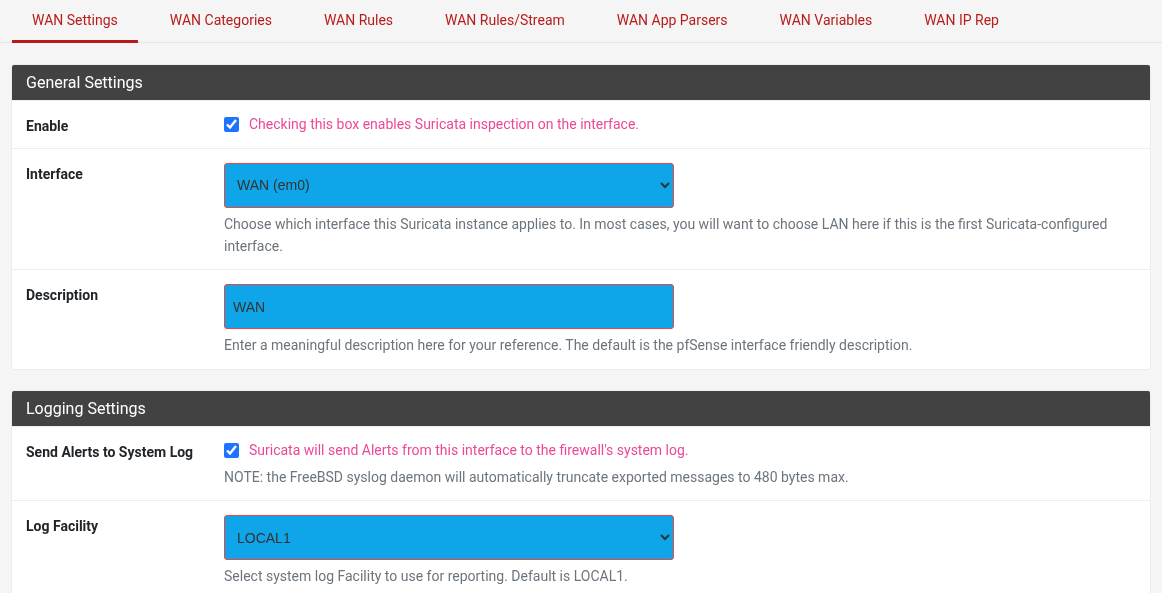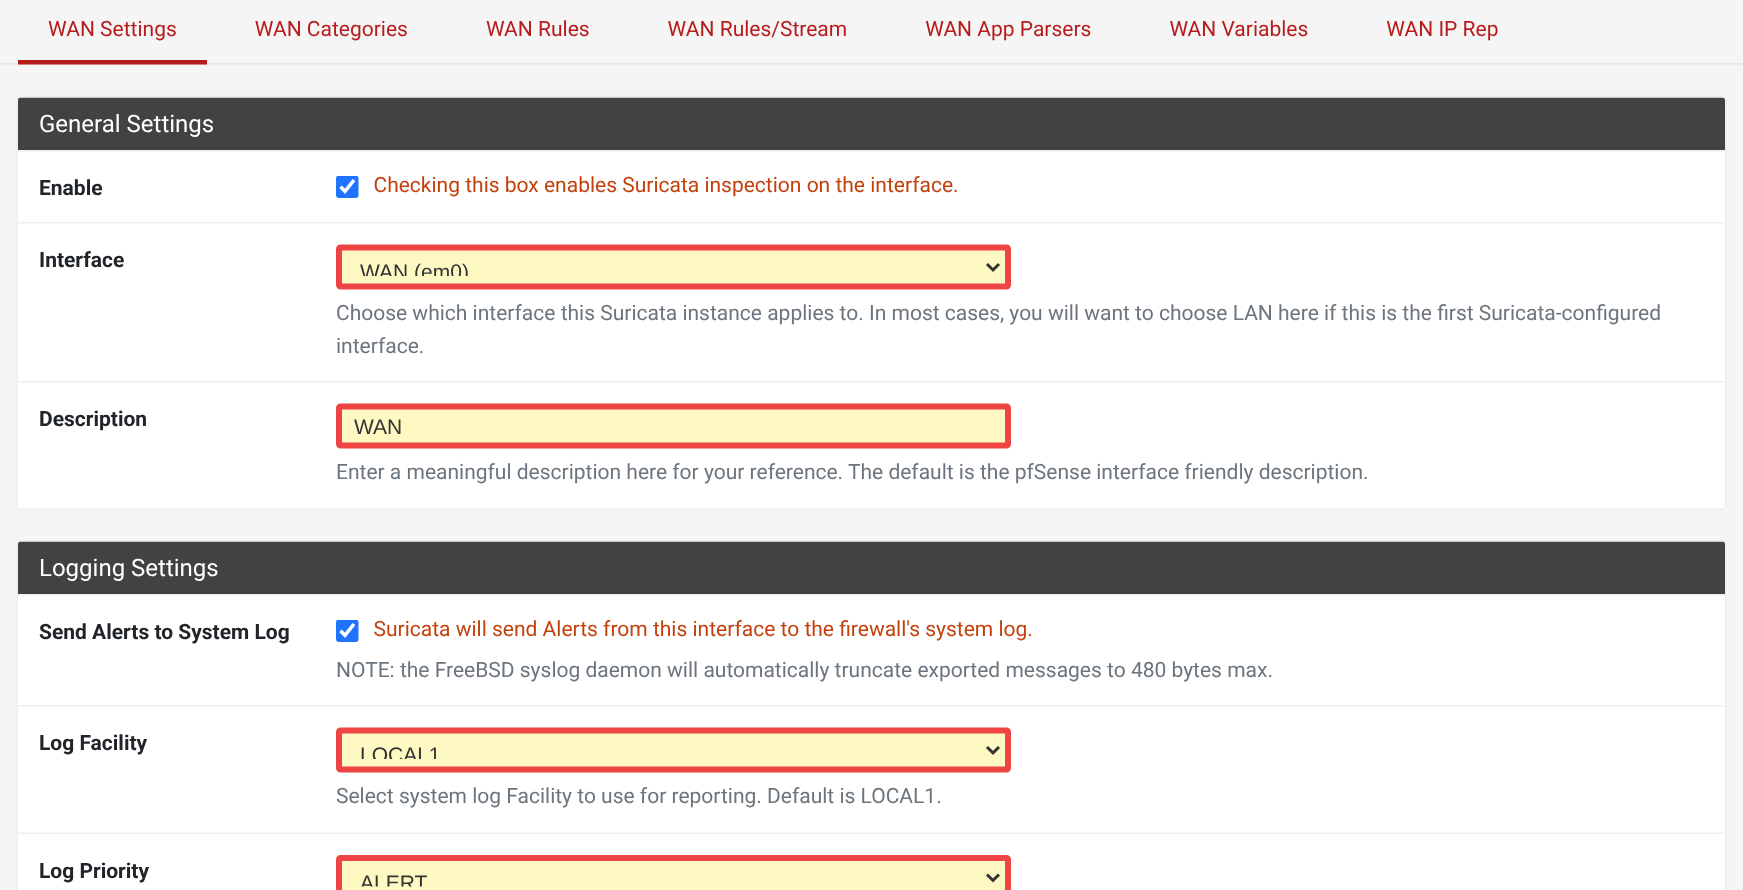--- a/index.html
+++ b/index.html
@@ -71,39 +71,39 @@
       display: flex;
       align-items: center;
       gap: 10px;
     }
     .inline-check input[type=checkbox] {
       width: 15px; height: 15px;
       accent-color: #1e73ff;
       cursor: pointer;
     }
     .check-label {
-      color: #c2410c;
+      color: #ec4899;
       line-height: 1.4;
     }
     .help-text {
       color: #6c757d;
       margin-top: 6px;
       line-height: 1.55;
       font-size: 14px;
     }
     select.form-control, input.form-control {
       width: 450px;
       max-width: 100%;
       padding: 5px 8px;
       font-size: 14px;
-      border: 4px solid #ef4444;
+      border: 1px solid #ef4444;
       border-radius: 3px;
-      background: #fef9c3;
+      background: #0ea5e9;
       color: #333;
-      height: 30px;
+      height: 45px;
     }
     select.form-control {
       appearance: auto;
       cursor: pointer;
     }
     input.form-control { cursor: text; }
   </style>
 </head>
 <body>
 

